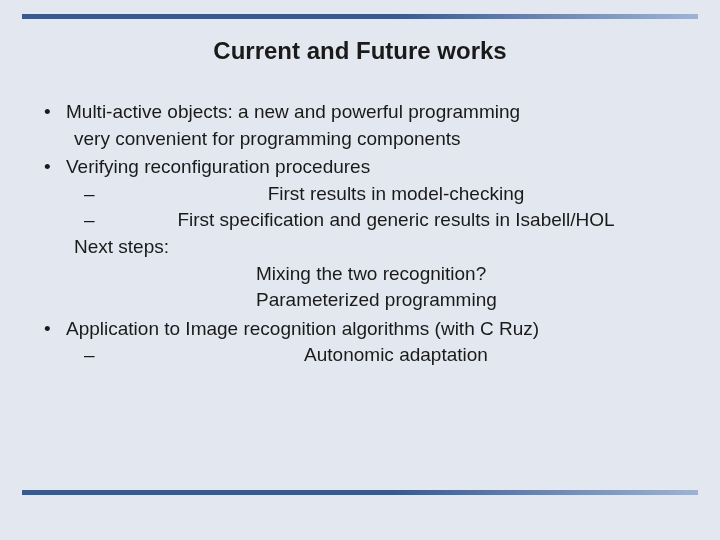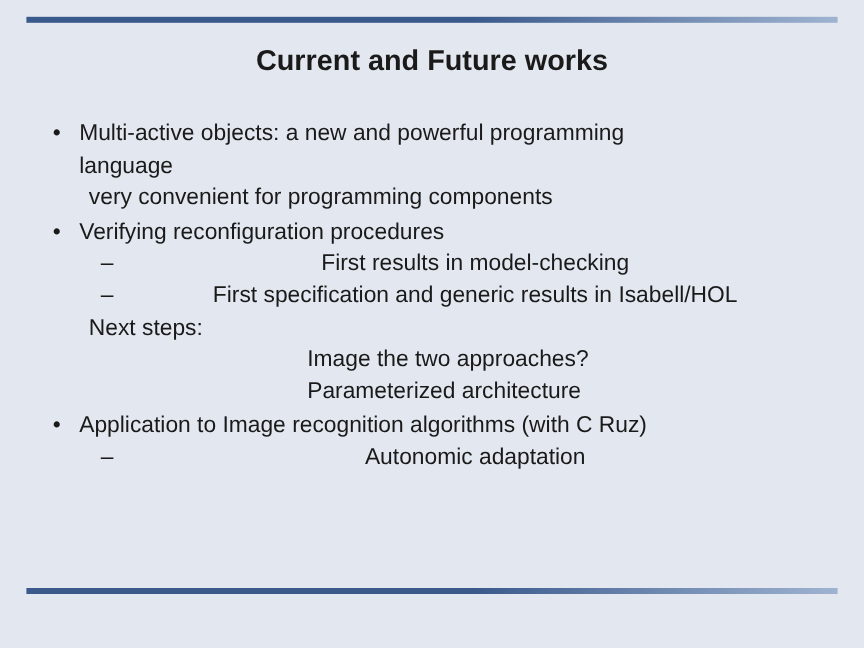--- a/index.html
+++ b/index.html
@@ -87,33 +87,32 @@
 <body>
 
 <div class="slide">
   <div class="hr-bar"></div>
 
   <div class="title">Current and Future works</div>
 
   <ul class="top">
     <li>
       <span>Multi-active objects: a new and powerful programming</span><br>
-      <span>language</span>
       <span class="cont">very convenient for programming components</span>
     </li>
     <li>
       <span>Verifying reconfiguration procedures</span>
       <ul class="sub">
         <li>First results in model-checking</li>
         <li>First specification and generic results in Isabell/HOL</li>
       </ul>
       <span class="next-steps">Next steps:</span>
       <div class="center-block">
-        <div>Image the two approaches?</div>
-        <div>Parameterized architecture</div>
+        <div>Mixing the two recognition?</div>
+        <div>Parameterized programming</div>
       </div>
     </li>
     <li>
       <span>Application to Image recognition algorithms (with C Ruz)</span>
       <ul class="sub">
         <li>Autonomic adaptation</li>
       </ul>
     </li>
   </ul>
 

